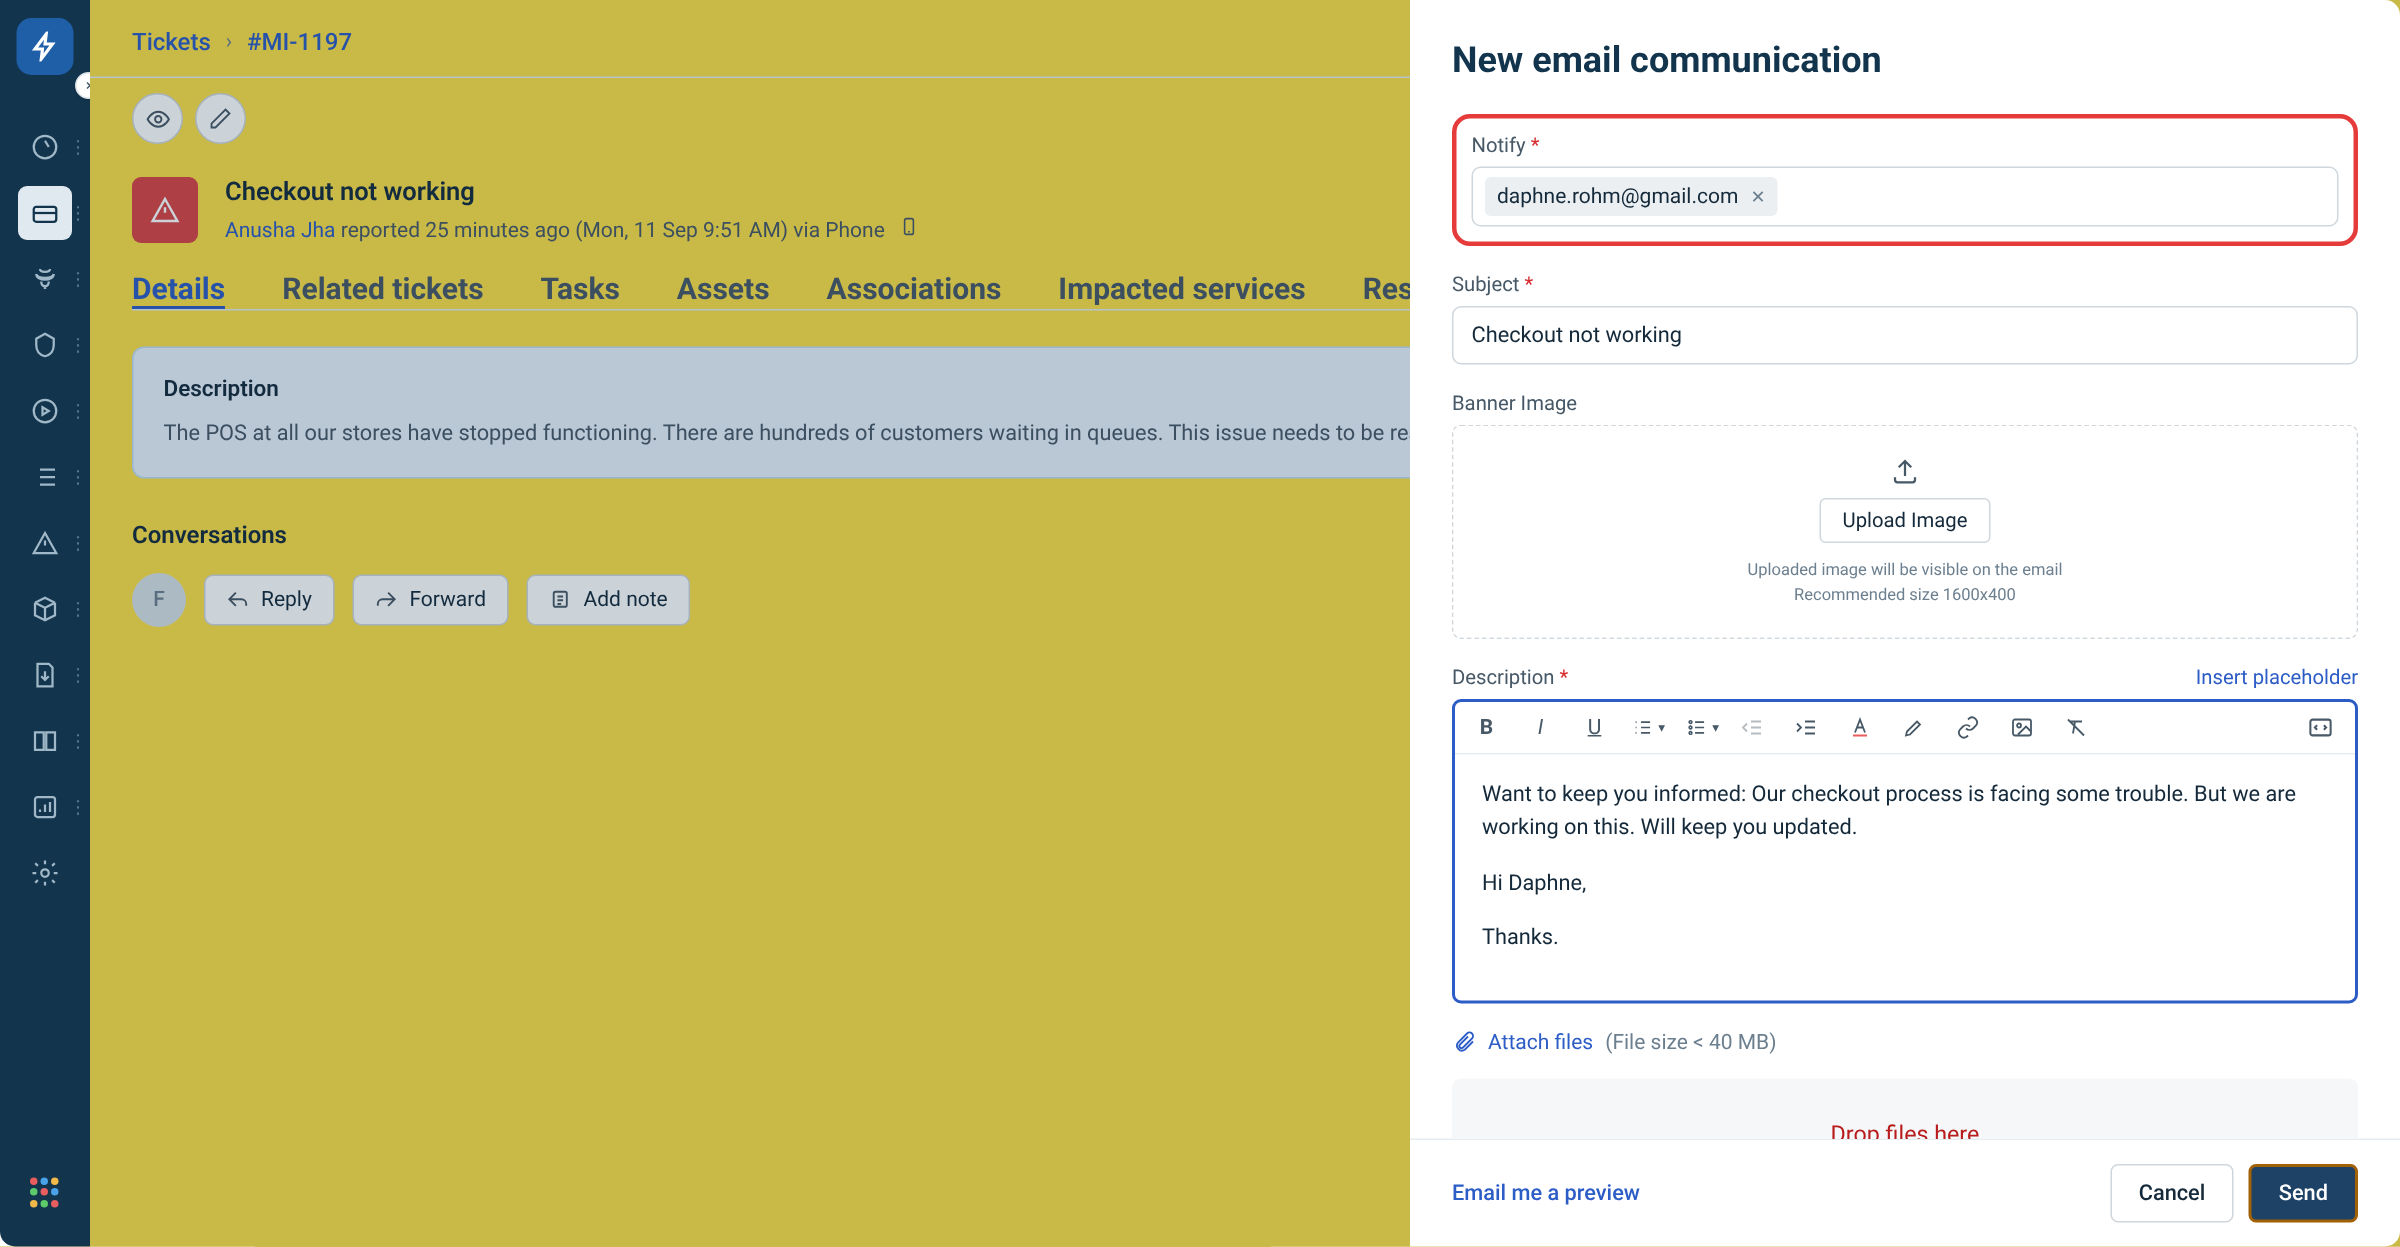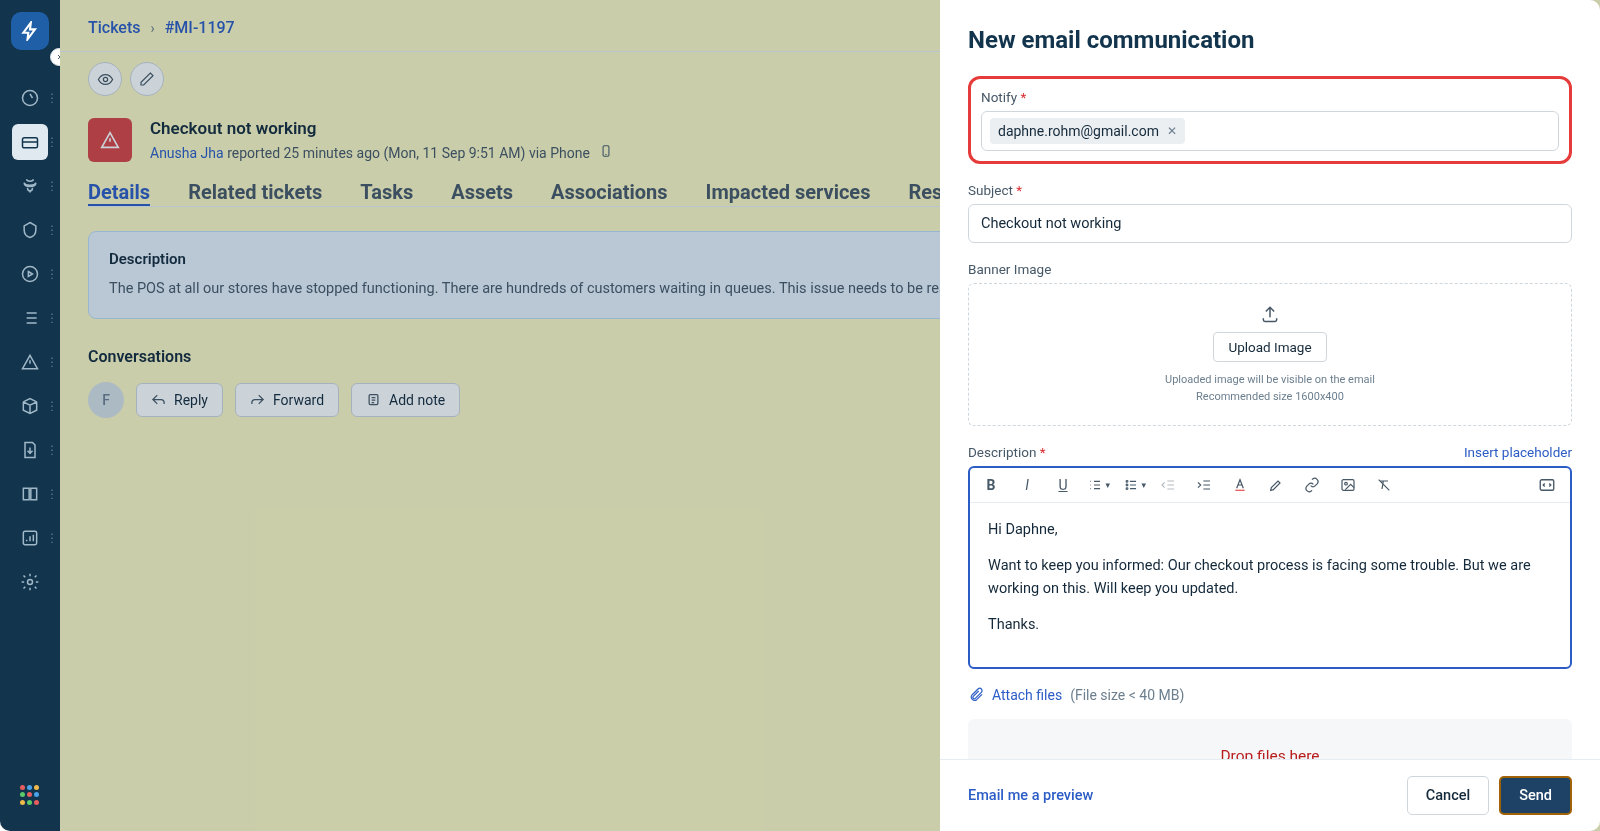--- a/index.html
+++ b/index.html
@@ -7,21 +7,21 @@
 .app{display:flex;height:100%;width:100%}
 .sidebar{width:60px;background:#12344d;border-radius:0 0 0 10px;display:flex;flex-direction:column;align-items:center;padding-top:12px;position:relative}
 .sidebar-logo{width:38px;height:38px;background:#1e5fa8;border-radius:10px;display:flex;align-items:center;justify-content:center;margin-bottom:30px}
 .sidebar-item{width:36px;height:36px;display:flex;align-items:center;justify-content:center;color:#a0b8c7;margin-bottom:8px;border-radius:6px;cursor:pointer;position:relative}
 .sidebar-item.active{background:#dfe9ef;color:#12344d}
 .sidebar-item .dots{position:absolute;right:-10px;top:50%;transform:translateY(-50%);color:#5d7d92;font-size:12px;line-height:1}
 .sidebar-collapse{position:absolute;right:-8px;top:48px;width:18px;height:18px;background:#fff;border:1px solid #d8e0e5;border-radius:50%;display:flex;align-items:center;justify-content:center;box-shadow:0 1px 2px rgba(0,0,0,.1)}
 .sidebar-bottom{margin-top:auto;margin-bottom:18px}
 .apps-icon{width:20px;height:20px;display:grid;grid-template-columns:repeat(3,5px);gap:2px}
 .apps-icon span{width:5px;height:5px;border-radius:50%}
-.main{flex:1;background:#fef9c3;position:relative}
+.main{flex:1;background:#fde047;position:relative}
 .overlay{position:absolute;inset:0;background:rgba(18,52,77,.22);z-index:1}
 .topbar{padding:18px 28px 14px;display:flex;align-items:center;gap:10px;border-bottom:1px solid #e6edf2}
 .crumb{color:#2c5cc5;font-size:16px;font-weight:500}
 .crumb-sep{color:#6c7f8f;font-size:14px}
 .crumb-id{color:#2c5cc5;font-size:16px;font-weight:500}
 .action-row{padding:10px 28px;display:flex;gap:8px}
 .circ-btn{width:34px;height:34px;border:1px solid #cfd7dd;border-radius:50%;display:flex;align-items:center;justify-content:center;background:#fff;color:#475867}
 .content{padding:6px 28px 0}
 .ticket-head{display:flex;gap:18px;align-items:flex-start;margin-top:6px;margin-bottom:4px}
 .ticket-icon{width:44px;height:44px;background:#d94343;border-radius:6px;display:flex;align-items:center;justify-content:center;color:#fff}
@@ -375,22 +375,22 @@
                 </svg>
             </span>
             <span class="tb tb-right">
               <svg width="18" height="18" viewBox="0 0 24 24" fill="none" stroke="currentColor" stroke-width="1.8">
                   <rect x="3" y="5" width="18" height="14" rx="2"></rect>
                   <path d="M9 10l-2 2 2 2M15 10l2 2-2 2"></path>
                 </svg>
             </span>
           </div>
           <div class="editor-body">
+            <p>Want to keep you informed: Our checkout process is facing some trouble. But we are working on this. Will keep you updated.</p>
             <p>Hi Daphne,</p>
-            <p>Want to keep you informed: Our checkout process is facing some trouble. But we are working on this. Will keep you updated.</p>
             <p>Thanks.</p>
           </div>
         </div>
       </div>
 
       <div class="attach">
         <svg width="16" height="16" viewBox="0 0 24 24" fill="none" stroke="#2c5cc5" stroke-width="1.8">
             <path d="M21 11l-8 8a5 5 0 01-7-7l9-9a3.5 3.5 0 015 5l-9 9a2 2 0 01-3-3l8-8"></path>
           </svg>
         <a>Attach files</a>

